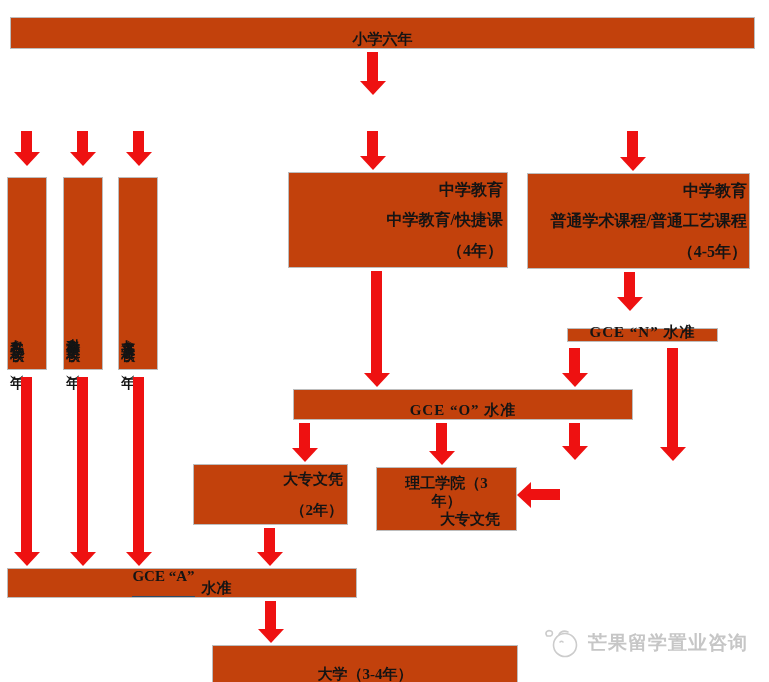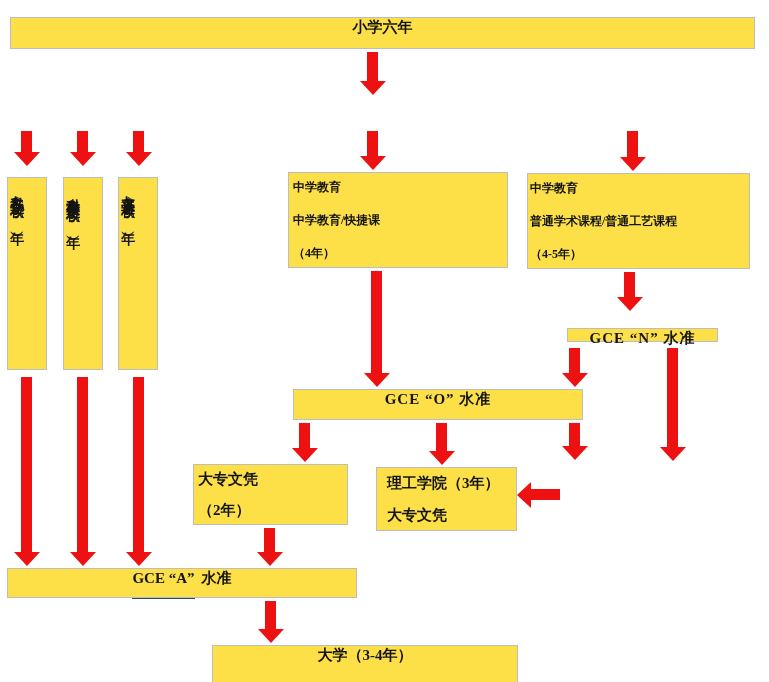--- a/index.html
+++ b/index.html
@@ -2,27 +2,27 @@
 <html style="--arrow: #ee1111;"><head>
 <meta charset="utf-8">
 <style>
   html,body{margin:0;padding:0;background:#ffffff;}
   #canvas{
     position:relative;width:769px;height:682px;background:#ffffff;overflow:hidden;
     font-family:"Liberation Serif","DejaVu Serif",serif;
     color:#141414;
   }
   .node{
-    position:absolute;box-sizing:border-box;background:#fde047;
+    position:absolute;box-sizing:border-box;background:#c2410c;
     border:1px solid #bdbdbd;
-    display:flex;align-items:flex-start;justify-content:center;text-align:center;
+    display:flex;align-items:flex-end;justify-content:center;text-align:center;
     font-weight:bold;font-size:15px;line-height:1.2;
   }
   .node.multi{flex-direction:column;justify-content:space-between;}
-  .node.small{font-size:12px;}
+  .node.small{font-size:16px;}
   .vnode{justify-content:flex-start;padding-top:8px;}
   .vnode span{
     writing-mode:vertical-rl;text-orientation:mixed;
     font-size:14px;letter-spacing:2px;font-weight:bold;
   }
   .ul{border-bottom:1px solid #2e4a66;padding-bottom:11px;}
   .sp{margin-left:7px;}
   
   .arr-v{position:absolute;width:26px;}
   .arr-v .sh{position:absolute;left:7px;top:0;width:11px;height:calc(100% - 14px);background:var(--arrow,#ee1111);}
@@ -114,42 +114,42 @@
 
   <div class="arr-v" style="left:562px;top:348px;height:39px">
       <i class="sh"></i>
       <i class="hd"></i>
     </div>
   <div class="arr-v" style="left:660px;top:348px;height:113px">
       <i class="sh"></i>
       <i class="hd"></i>
     </div>
 
-  <div class="node" style="left:293px;top:389px;width:290px;height:31px;letter-spacing:1px">
+  <div class="node" style="left:293px;top:389px;width:340px;height:31px;letter-spacing:1px">
     <span>GCE “O” 水准</span>
   </div>
 
   <div class="arr-v" style="left:292px;top:423px;height:39px">
       <i class="sh"></i>
       <i class="hd"></i>
     </div>
   <div class="arr-v" style="left:429px;top:423px;height:42px">
       <i class="sh"></i>
       <i class="hd"></i>
     </div>
   <div class="arr-v" style="left:562px;top:423px;height:37px">
       <i class="sh"></i>
       <i class="hd"></i>
     </div>
 
   <div class="node multi" style="left:193px;top:464px;width:155px;height:61px;padding:5px 4px">
     <span>大专文凭</span>
     <span>（2年）</span>
   </div>
-  <div class="node multi" style="left:376px;top:467px;width:141px;height:64px;padding:6px 10px">
+  <div class="node multi" style="left:376px;top:467px;width:141px;height:64px;padding:6px 16px">
     <span>理工学院（3年）</span>
     <span>大专文凭</span>
   </div>
 
   <div class="arr-l" style="left:517px;top:482px;width:43px">
       <i class="sh"></i>
       <i class="hd"></i>
     </div>
 
   <div class="arr-v" style="left:14px;top:377px;height:189px">
@@ -176,14 +176,25 @@
 
   <div class="arr-v" style="left:258px;top:601px;height:42px">
       <i class="sh"></i>
       <i class="hd"></i>
     </div>
 
   <div class="node" style="left:212px;top:645px;width:306px;height:39px">
     <span>大学（3-4年）</span>
   </div>
 
+  <div class="watermark">
+    <span>
+      <svg width="38" height="33" viewBox="0 0 38 33" fill="none" stroke="#cccccc" stroke-width="1.6" stroke-linecap="round">
+        <path d="M4 10 C1.5 7, 4 3.5, 8 5 C10 5.8, 10 9, 7.5 10 Z"></path>
+        <circle cx="22" cy="19" r="11.5"></circle>
+        <path d="M16 8.5 Q19 3.5 25 6"></path>
+        <path d="M17 16 q1.5 -1.5 3 0"></path>
+      </svg>
+    </span>
+    <span>芒果留学置业咨询</span>
+  </div>
 
 </div>
 
 </body></html>

